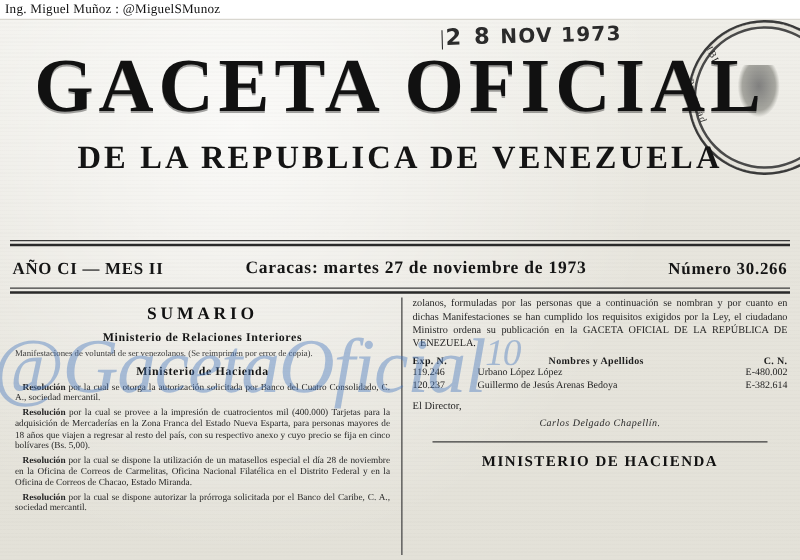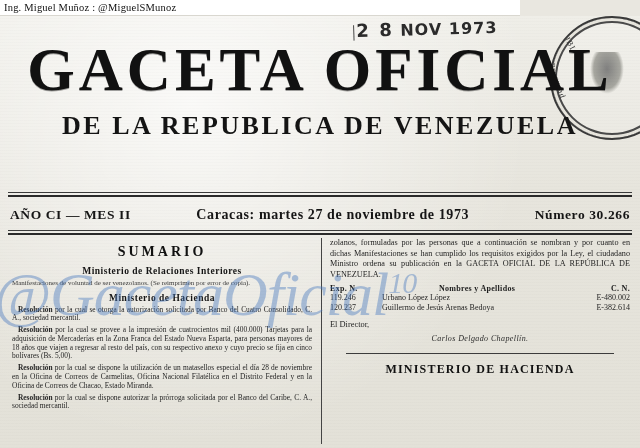--- a/index.html
+++ b/index.html
@@ -13,21 +13,21 @@
     height: 448px;
     overflow: hidden;
     background: #e9e7e0;
     font-family: "Liberation Serif", serif;
     color: #1a1a1a;
   }
   
   .credit-bar {
     position: absolute;
     left: 0; top: 0;
-    width: 520px;
+    width: 640px;
     height: 16px;
     background: #ffffff;
     border-bottom: 1px solid #d9d7d0;
     font-family: "Liberation Serif", serif;
     font-size: 10.5px;
     line-height: 16px;
     padding-left: 4px;
     box-sizing: border-box;
     color: #111;
     white-space: nowrap;

